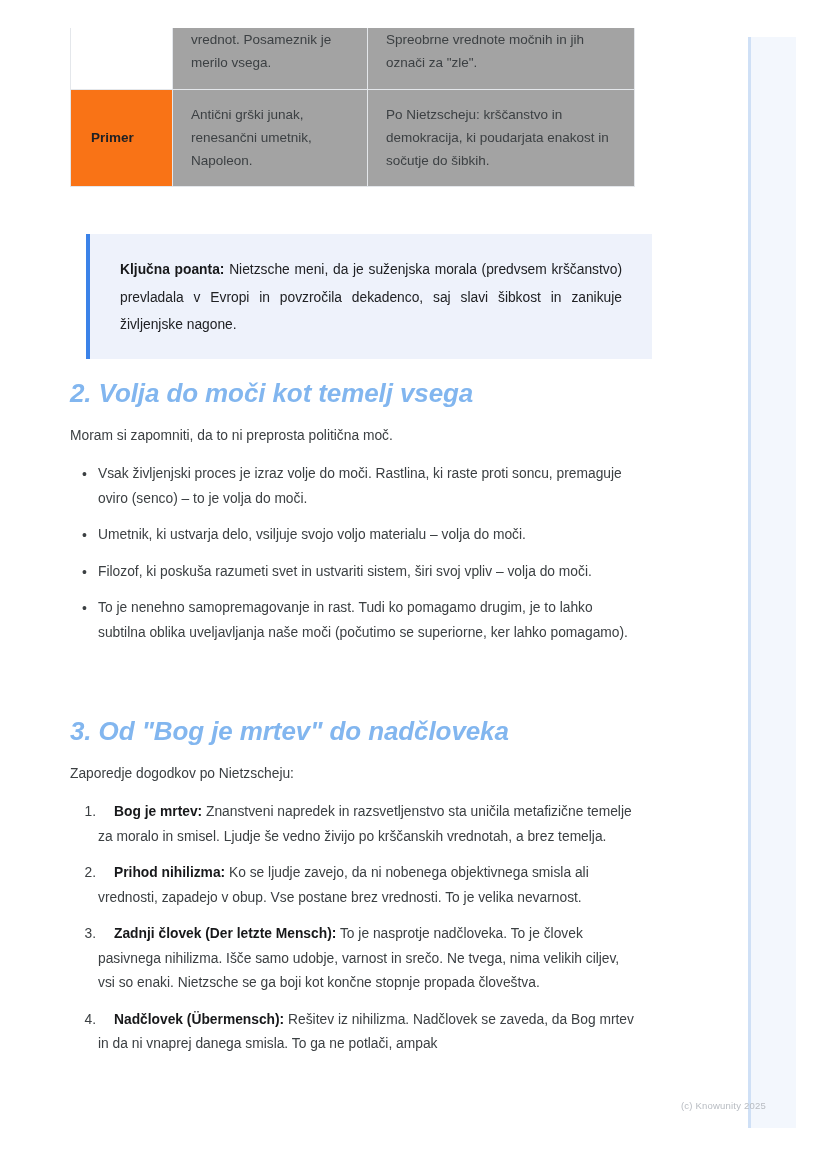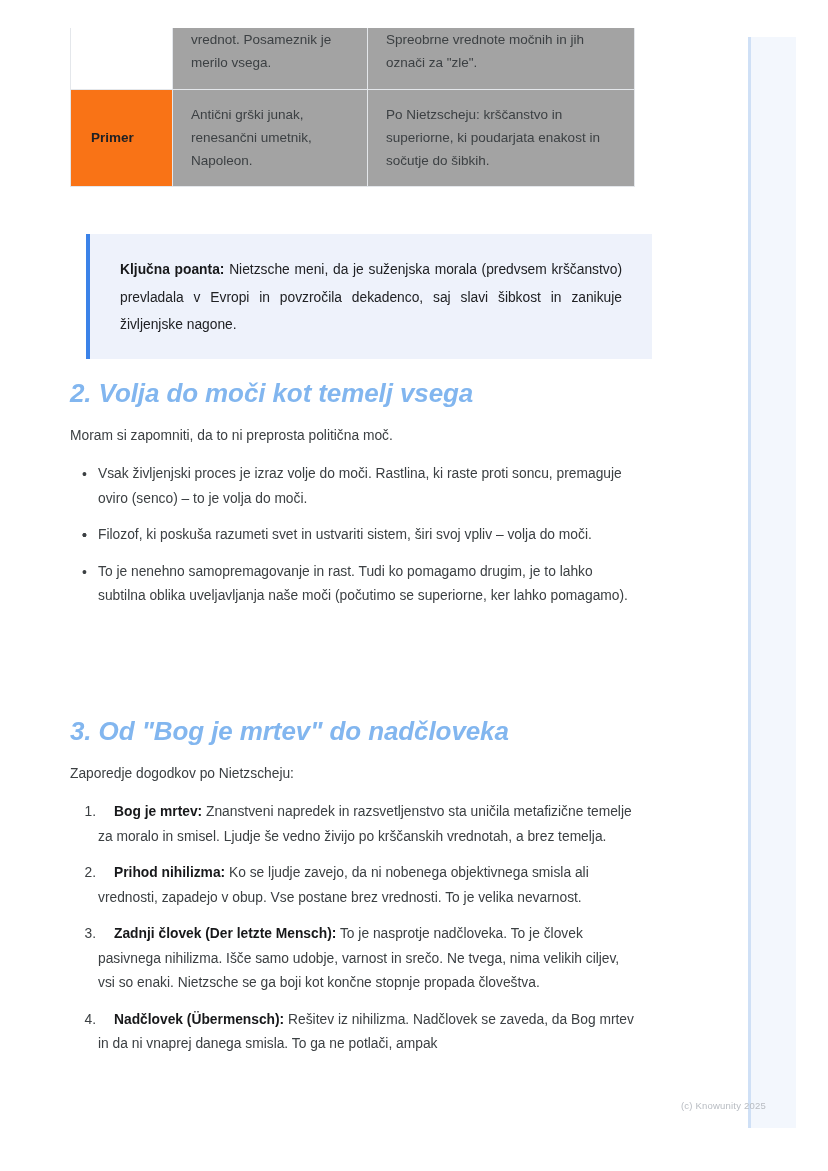--- a/index.html
+++ b/index.html
@@ -183,40 +183,41 @@
         </colgroup>
       <tbody>
         <tr class="clipped">
           <td class="label"></td>
           <td>vrednot. Posameznik je merilo vsega.</td>
           <td>Spreobrne vrednote močnih in jih označi za "zle".</td>
         </tr>
         <tr>
           <td class="label">Primer</td>
           <td>Antični grški junak, renesančni umetnik, Napoleon.</td>
-          <td>Po Nietzscheju: krščanstvo in superiorne, ki poudarjata enakost in sočutje do šibkih.</td>
+          <td>Po Nietzscheju: krščanstvo in demokracija, ki poudarjata enakost in sočutje do šibkih.</td>
         </tr>
       </tbody>
     </table>
   </div>
 
   <div class="callout">
     <b>Ključna poanta:</b><span> Nietzsche meni, da je suženjska morala (predvsem krščanstvo) prevladala v Evropi in povzročila dekadenco, saj slavi šibkost in zanikuje življenjske nagone.</span>
   </div>
 
   <h2 class="sec" id="h-sec2">2. Volja do moči kot temelj vsega</h2>
   <p class="lead" id="lead2">Moram si zapomniti, da to ni preprosta politična moč.</p>
 
   <ul class="bul" id="list2">
     <li>
       <span class="marker">•</span>
       <span>Vsak življenjski proces je izraz volje do moči. Rastlina, ki raste proti soncu, premaguje oviro (senco) – to je volja do moči.</span>
     </li>
     <li>
       <span class="marker">•</span>
+      <span>Umetnik, ki ustvarja delo, vsiljuje svojo voljo materialu – volja do moči.</span>
     </li>
     <li>
       <span class="marker">•</span>
       <span>Filozof, ki poskuša razumeti svet in ustvariti sistem, širi svoj vpliv – volja do moči.</span>
     </li>
     <li>
       <span class="marker">•</span>
       <span>To je nenehno samopremagovanje in rast. Tudi ko pomagamo drugim, je to lahko subtilna oblika uveljavljanja naše moči (počutimo se superiorne, ker lahko pomagamo).</span>
     </li>
   </ul>

